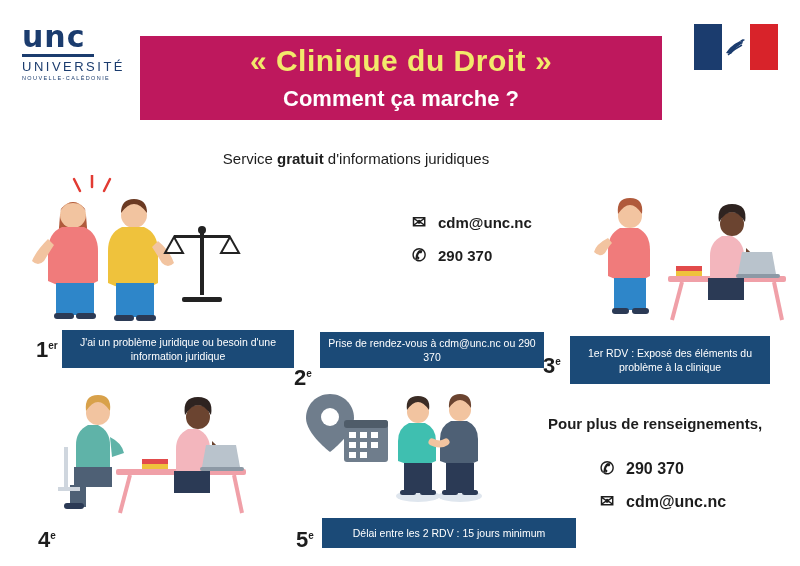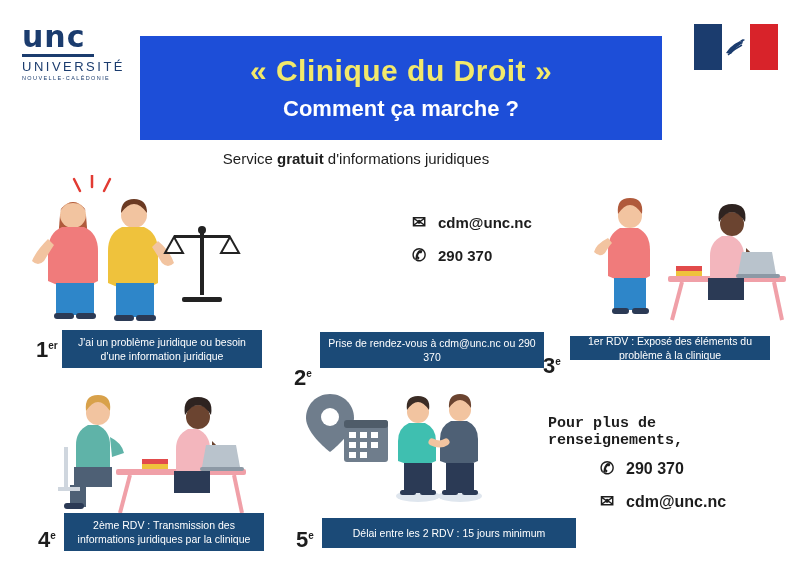--- a/index.html
+++ b/index.html
@@ -80,22 +80,22 @@
     color: #1b3c6e;
     line-height: 1;
   }
 
   
   .banner {
     position: absolute;
     left: 140px;
     top: 36px;
     width: 522px;
-    height: 104px;
-    background: #1d4ed8;
+    height: 84px;
+    background: #be185d;
     display: flex;
     flex-direction: column;
     align-items: center;
     justify-content: center;
   }
   .banner-title {
     color: #f2e96b;
     font-size: 30px;
     font-weight: bold;
     letter-spacing: 0.5px;
@@ -166,21 +166,20 @@
   }
 
   
   .more-info {
     position: absolute;
     left: 548px;
     top: 415px;
     font-size: 15px;
     font-weight: bold;
     color: #1d1d1d;
-    font-family: Liberation Mono, monospace;
   }
   .contact-bottom {
     position: absolute;
     left: 600px;
     top: 458px;
     font-size: 16px;
     font-weight: bold;
     color: #1d1d1d;
   }
 
@@ -312,31 +311,31 @@
       <g>
         <rect x="86" y="78" width="26" height="5" fill="#e24b4b"></rect>
         <rect x="86" y="83" width="26" height="5" fill="#efc23c"></rect>
       </g>
     </svg>
   </div>
 
   <div class="step-num" style="left:36px; top:337px;">
     <span>1</span><sup>er</sup>
   </div>
-  <div class="caption" style="left:62px; top:330px; width:200px; height:38px;">J'ai un problème juridique ou besoin d'une information juridique</div>
+  <div class="caption" style="left:62px; top:330px; width:232px; height:38px;">J'ai un problème juridique ou besoin d'une information juridique</div>
 
   <div class="step-num" style="left:294px; top:345px;margin-top:20px;">
     <span>2</span><sup>e</sup>
   </div>
   <div class="caption" style="left:320px; top:332px; width:224px; height:36px;">Prise de rendez-vous à cdm@unc.nc ou 290 370</div>
 
   <div class="step-num" style="left:543px; top:353px;">
     <span>3</span><sup>e</sup>
   </div>
-  <div class="caption" style="left:570px; top:336px; width:200px; height:24px;">1er RDV : Exposé des éléments du problème à la clinique</div>
+  <div class="caption" style="left:570px; top:336px; width:200px; height:48px;">1er RDV : Exposé des éléments du problème à la clinique</div>
 
   <div class="illus" style="left:50px; top:385px;">
     <svg width="220" height="136" viewBox="0 0 220 136">
 
       <g>
         <circle cx="48" cy="28" r="12" fill="#f2c4a0"></circle>
         <path d="M36 26 q12 -18 24 0 q2 -16 -12 -16 q-14 0 -12 16 Z" fill="#d8a14a"></path>
         <path d="M38 40 q-12 6 -12 20 l0 22 l34 0 l0 -22 q0 -14 -12 -20 Z" fill="#5fb3a8"></path>
         <rect x="24" y="82" width="38" height="20" fill="#4e6075"></rect>
         <rect x="20" y="100" width="16" height="22" fill="#4e6075"></rect>
@@ -429,20 +428,19 @@
     </div>
     <div class="contact-row">
       <span class="contact-icon">✉</span>
       <span>cdm@unc.nc</span>
     </div>
   </div>
 
   <div class="step-num" style="left:38px; top:527px;">
     <span>4</span><sup>e</sup>
   </div>
-  <div class="caption" style="left:64px; top:513px; width:200px; height:38px;">2ème RDV : Transmission des informations juridiques par la clinique</div>
 
   <div class="step-num" style="left:296px; top:527px;">
     <span>5</span><sup>e</sup>
   </div>
   <div class="caption" style="left:322px; top:518px; width:254px; height:30px;">Délai entre les 2 RDV : 15 jours minimum</div>
 
 </div>
 
 </body></html>

